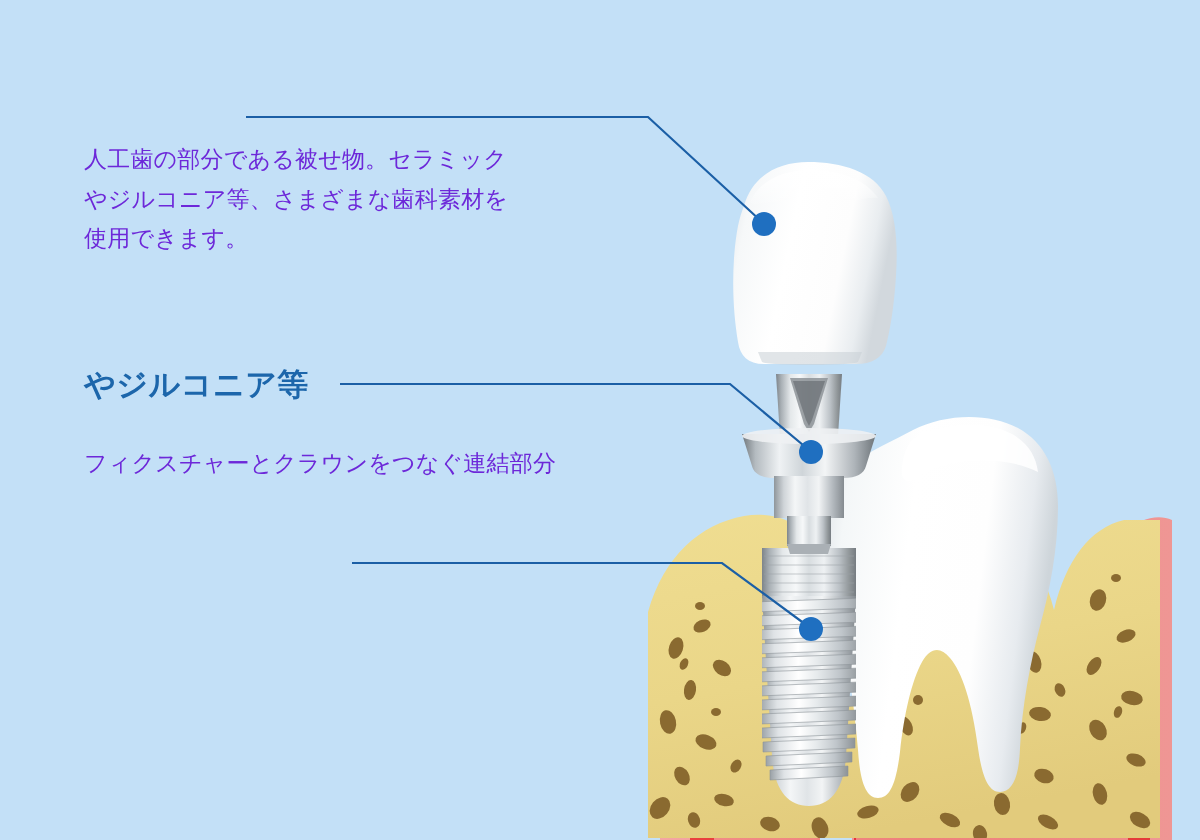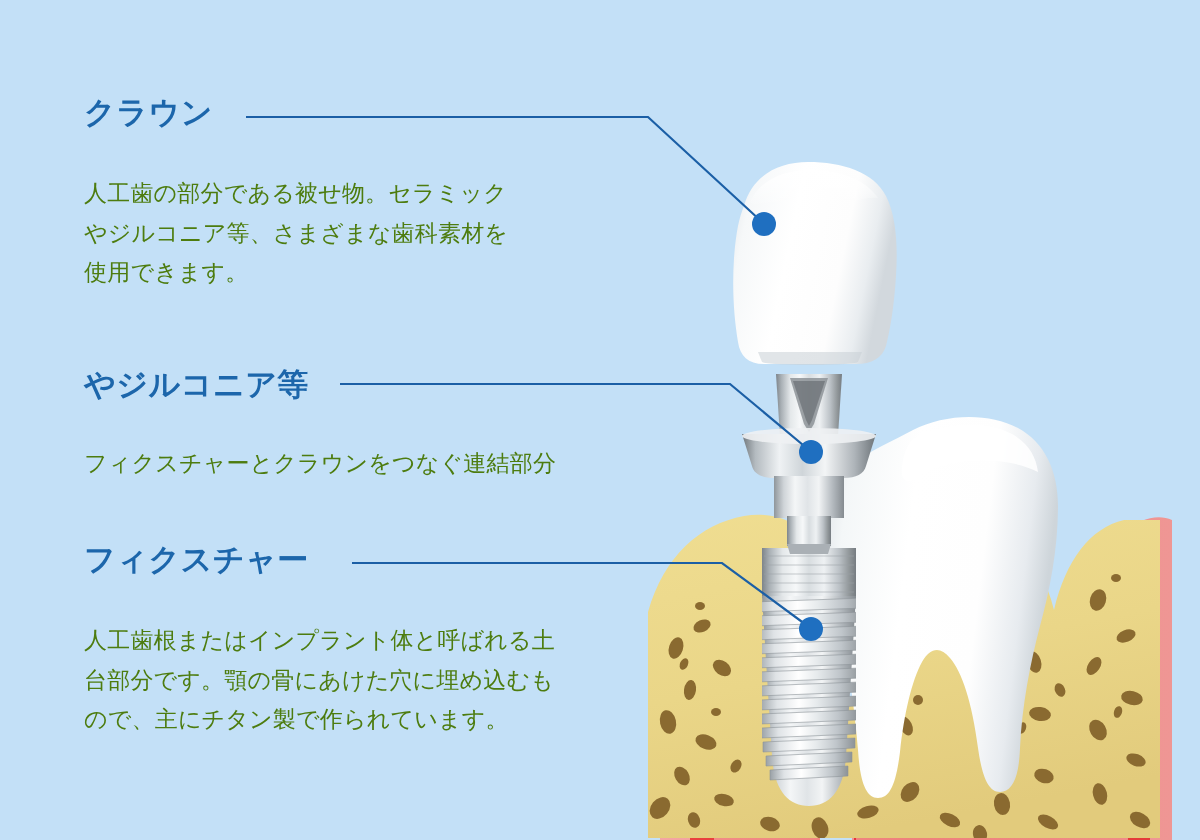--- a/index.html
+++ b/index.html
@@ -33,21 +33,21 @@
   .heading {
     color: #1c66ab;
     font-weight: bold;
     font-size: 31px;
     letter-spacing: 0.5px;
     line-height: 1.1;
     white-space: nowrap;
     margin: 0;
   }
   .body-text {
-    color: #4d7c0f;
+    color: #6d28d9;
     font-size: 23px;
     line-height: 1.72;
     letter-spacing: 0.2px;
     margin: 0;
     white-space: pre-line;
   }
   #blk-crown   { left: 84px; top: 96px;  }
   #blk-crown .body-text { margin-top: 44px; }
   #blk-abut    { left: 84px; top: 368px; }
   #blk-abut .body-text  { margin-top: 42px; }
@@ -362,31 +362,24 @@
       <polyline points="352,563 722,563 809,627"></polyline>
     </g>
     <g fill="#1f6fc0">
       <circle cx="764" cy="224" r="12"></circle>
       <circle cx="811" cy="452" r="12"></circle>
       <circle cx="811" cy="629" r="12"></circle>
     </g>
   </svg>
 
   <div class="block" id="blk-crown">
-    <p class="heading">クラウン</p>
     <p class="body-text">人工歯の部分である被せ物。セラミック
 やジルコニア等、さまざまな歯科素材を
 使用できます。</p>
   </div>
 
   <div class="block" id="blk-abut">
     <p class="heading">やジルコニア等</p>
     <p class="body-text">フィクスチャーとクラウンをつなぐ連結部分</p>
   </div>
 
-  <div class="block" id="blk-fix">
-    <p class="heading">フィクスチャー</p>
-    <p class="body-text">人工歯根またはインプラント体と呼ばれる土
-台部分です。顎の骨にあけた穴に埋め込むも
-ので、主にチタン製で作られています。</p>
-  </div>
 
 </div>
 
 </body></html>

